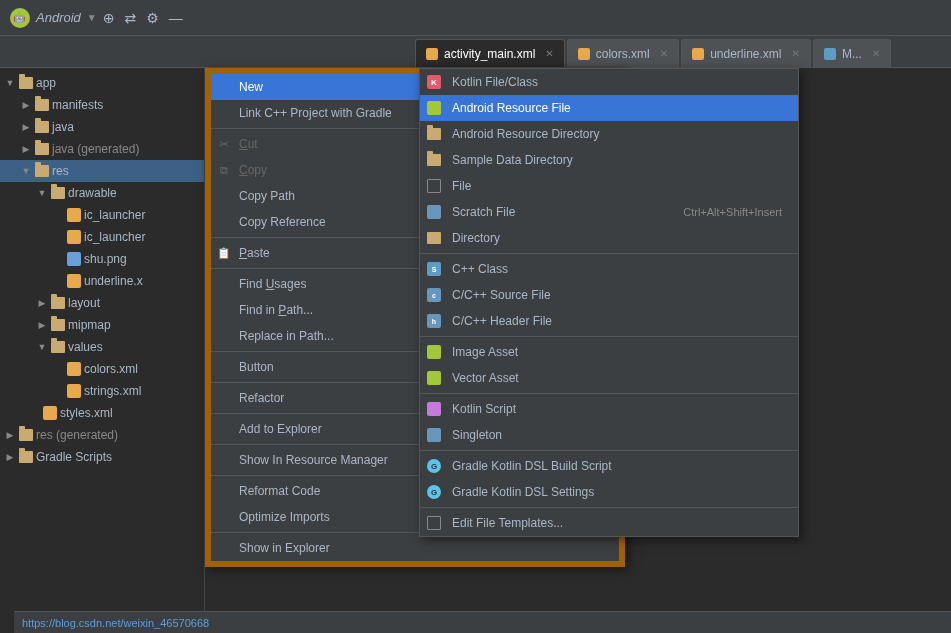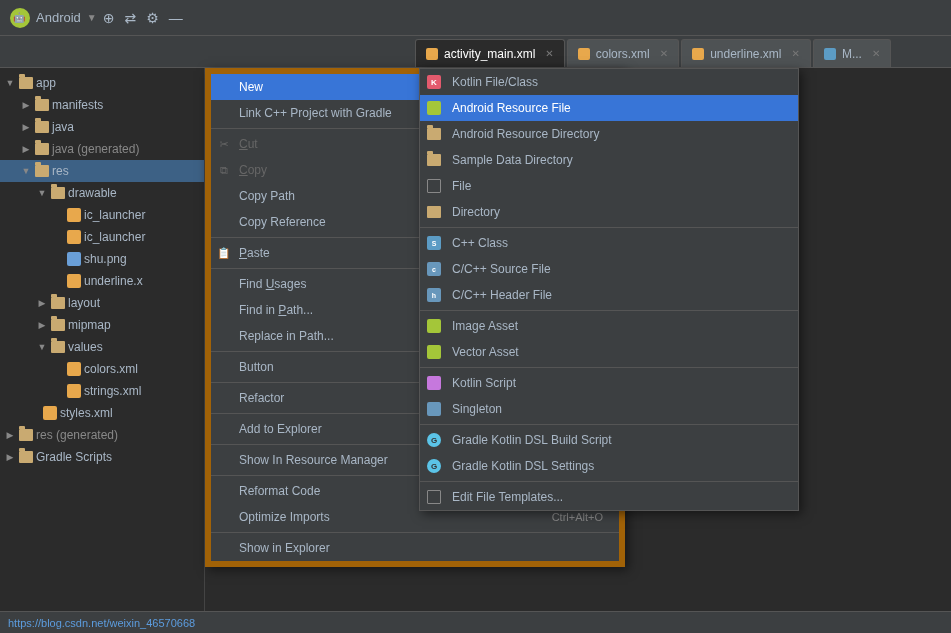--- a/index.html
+++ b/index.html
@@ -40,20 +40,21 @@
       justify-content: center;
       font-size: 10px;
       color: #333;
     }
     .title-dropdown {
       color: #a9b7c6;
       font-size: 13px;
       display: flex;
       align-items: center;
       gap: 4px;
+      font-style: italic;
     }
     .title-icons {
       display: flex;
       gap: 10px;
       align-items: center;
     }
     .title-icon-btn {
       color: #a9b7c6;
       font-size: 14px;
       cursor: pointer;
@@ -391,21 +392,21 @@
     
     .editor-area {
       flex: 1;
       background: #2b2b2b;
     }
 
     
     .status-bar {
       position: absolute;
       bottom: 0;
-      left: 0;
+      left: 14px;
       right: 0;
       height: 22px;
       background: #3c3f41;
       display: flex;
       align-items: center;
       padding: 0 8px;
       border-top: 1px solid #555;
     }
     .status-link {
       color: #5c9cde;
@@ -708,20 +709,27 @@
     <span class="label">Sample Data Directory</span>
   </div>
   <div class="sub-item">
     <span class="sub-icon">
       <div class="file-plain-icon"></div>
     </span>
     <span class="label">File</span>
   </div>
   <div class="sub-item">
     <span class="sub-icon">
+      <div class="scratch-icon"></div>
+    </span>
+    <span class="label">Scratch File</span>
+    <span class="shortcut">Ctrl+Alt+Shift+Insert</span>
+  </div>
+  <div class="sub-item">
+    <span class="sub-icon">
       <div class="dir-icon"></div>
     </span>
     <span class="label">Directory</span>
   </div>
   <div class="sub-separator"></div>
   <div class="sub-item">
     <span class="sub-icon">
       <div style="background:#5c9cc5;width:14px;height:14px;border-radius:2px;display:flex;align-items:center;justify-content:center;font-size:7px;color:white;font-weight:bold;">S</div>
     </span>
     <span class="label">C++ Class</span>

